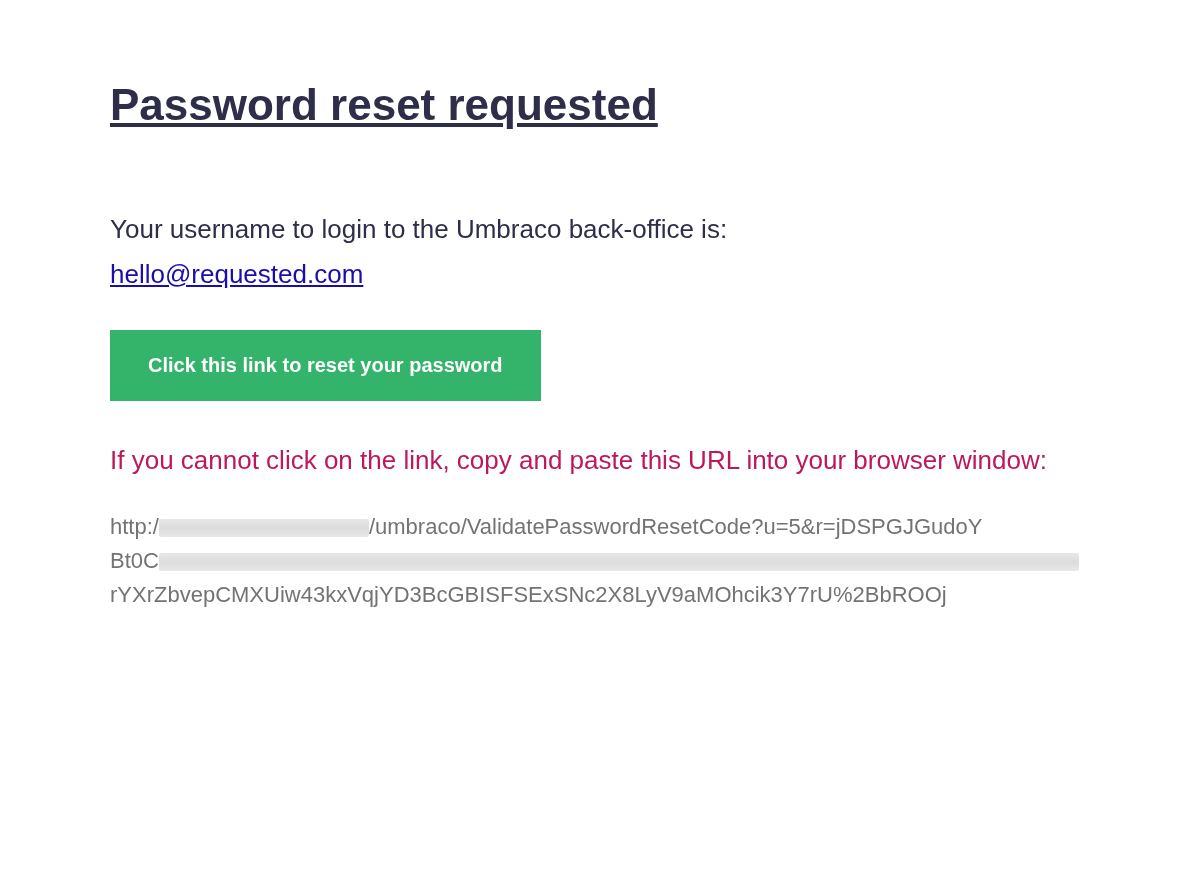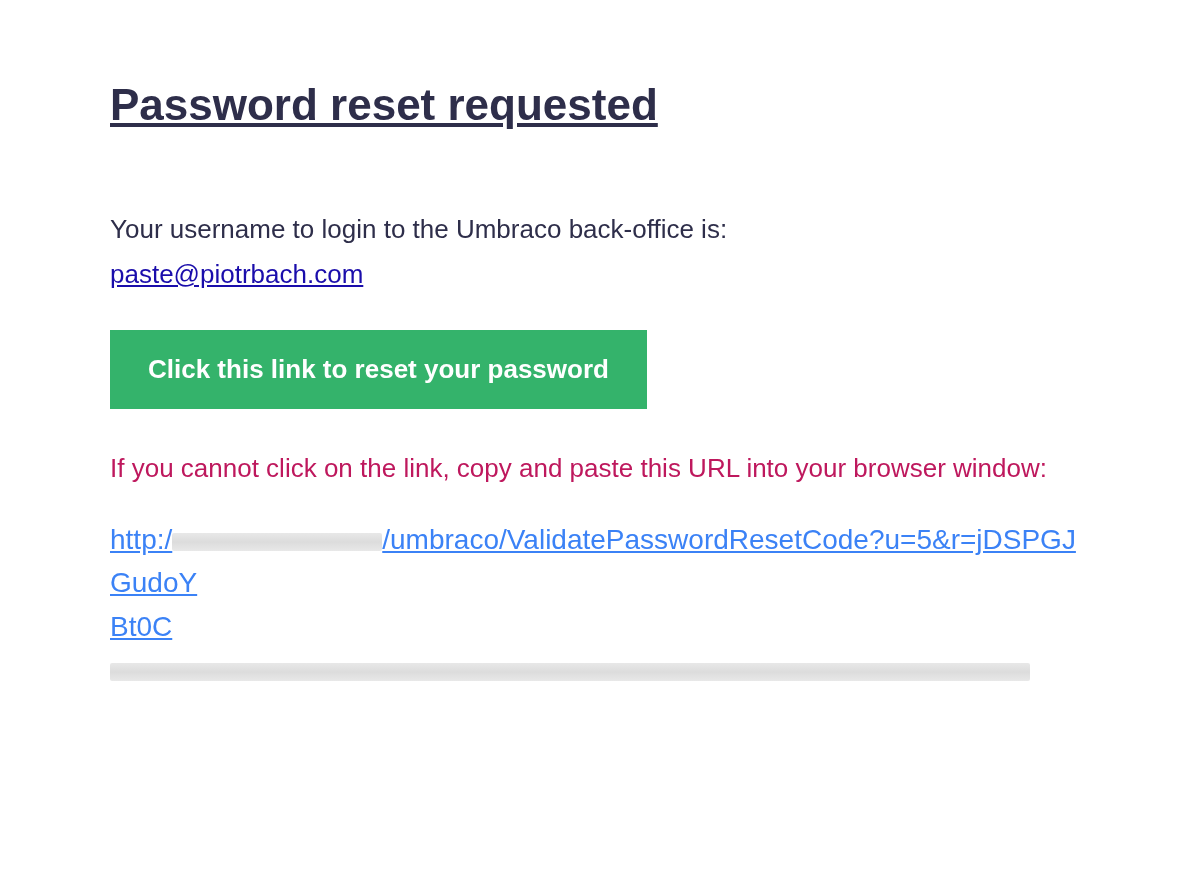--- a/index.html
+++ b/index.html
@@ -31,37 +31,36 @@
       color: #1a0dab;
       text-decoration: underline;
       display: inline-block;
       margin-top: 10px;
       margin-bottom: 40px;
     }
     .reset-button {
       display: inline-block;
       background: #34b36b;
       color: #ffffff;
-      font-size: 26px;
+      font-size: 20px;
       font-weight: bold;
       padding: 24px 38px;
       text-decoration: none;
       margin-bottom: 40px;
       cursor: pointer;
     }
     .instruction-text {
       font-size: 26px;
       color: #be185d;
       line-height: 1.5;
       margin-bottom: 30px;
     }
     .url-block {
-      font-size: 28px;
-      color: #3b82f6;
-      text-decoration: underline;
+      font-size: 22px;
+      color: #737373;
       line-height: 1.55;
       word-break: break-all;
       position: relative;
     }
     .redaction {
       display: inline-block;
       vertical-align: middle;
       background: linear-gradient(to bottom, #e8e8e8 0%, #dcdcdc 50%, #e8e8e8 100%);
       height: 18px;
       border-radius: 2px;
@@ -75,28 +74,28 @@
   </style>
 </head>
 <body>
 
 
 
 <h1 class="heading">Password reset requested</h1>
 
 <p class="intro-text">Your username to login to the Umbraco back-office is:</p>
 
-<a class="email-link">paste@piotrbach.com</a>
+<a class="email-link">hello@requested.com</a>
 
 <div>
   <a class="reset-button">Click this link to reset your password</a>
 </div>
 
 <p class="instruction-text">If you cannot click on the link, copy and paste this URL into your browser window:</p>
 
 <div class="url-block">
   <span>http:/</span><span class="redaction r1"></span><span>/umbraco/ValidatePasswordResetCode?u=5&amp;r=jDSPGJGudoY</span><br>
   <span>Bt0C</span><span class="redaction r2"></span><br>
-  <br>
+  <span>rYXrZbvepCMXUiw43kxVqjYD3BcGBISFSExSNc2X8LyV9aMOhcik3Y7rU%2BbROOj</span><br>
 </div>
 
 
 
 
 </body></html>

